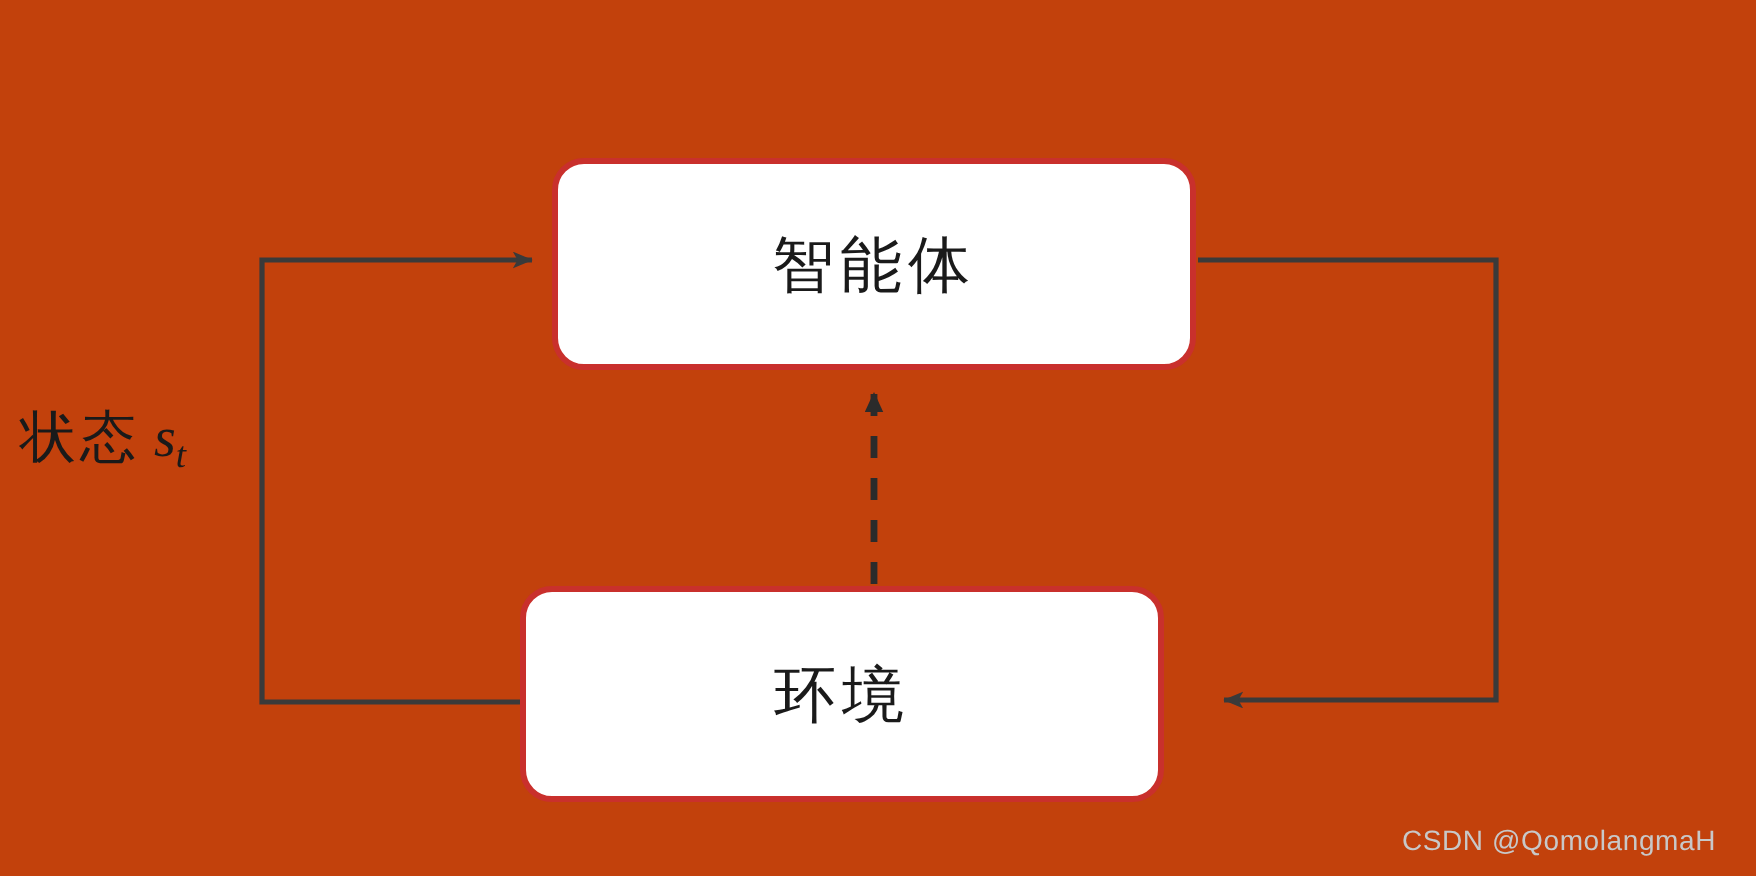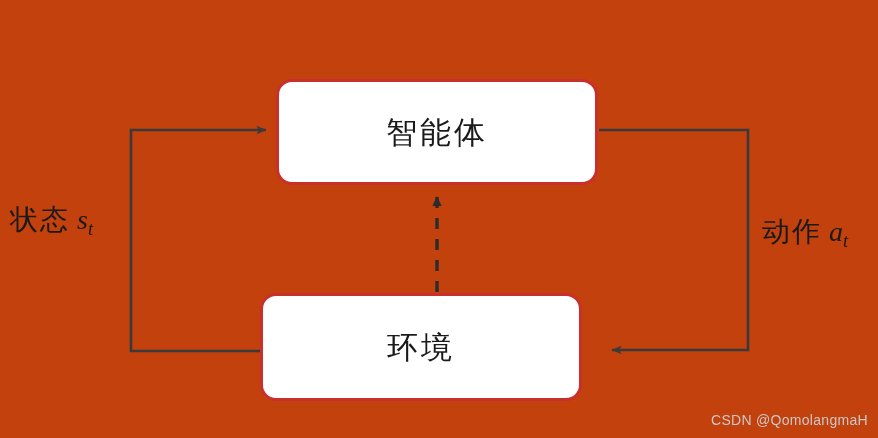--- a/index.html
+++ b/index.html
@@ -85,21 +85,21 @@
     font-style: normal;
   }
 
   #label-state  { left: 10px;  top: 206px; }
   #label-reward { left: 452px; top: 220px; }
   #label-action { left: 762px; top: 218px; }
 
   
   #watermark {
     position: absolute;
-    right: 10px;
+    right: 20px;
     bottom: 10px;
     font-family: "Liberation Sans", "DejaVu Sans", sans-serif;
     font-size: 14px;
     color: #c8c8c8;
     letter-spacing: 0.3px;
     white-space: nowrap;
   }
 </style>
 </head>
 <body>
@@ -132,19 +132,16 @@
 
   <div class="node-box" id="env-box">
     <span class="node-label">环境</span>
   </div>
 
   <div class="edge-label" id="label-state">
     <span class="cjk">状态</span><span class="math"><span>s</span><sub><span>t</span></sub></span>
   </div>
 
 
-  <div class="edge-label" id="label-action">
-    <span class="cjk">动作</span><span class="math"><span>a</span><sub><span>t</span></sub></span>
-  </div>
 
   <div id="watermark">CSDN @QomolangmaH</div>
 
 </div>
 
 </body></html>

